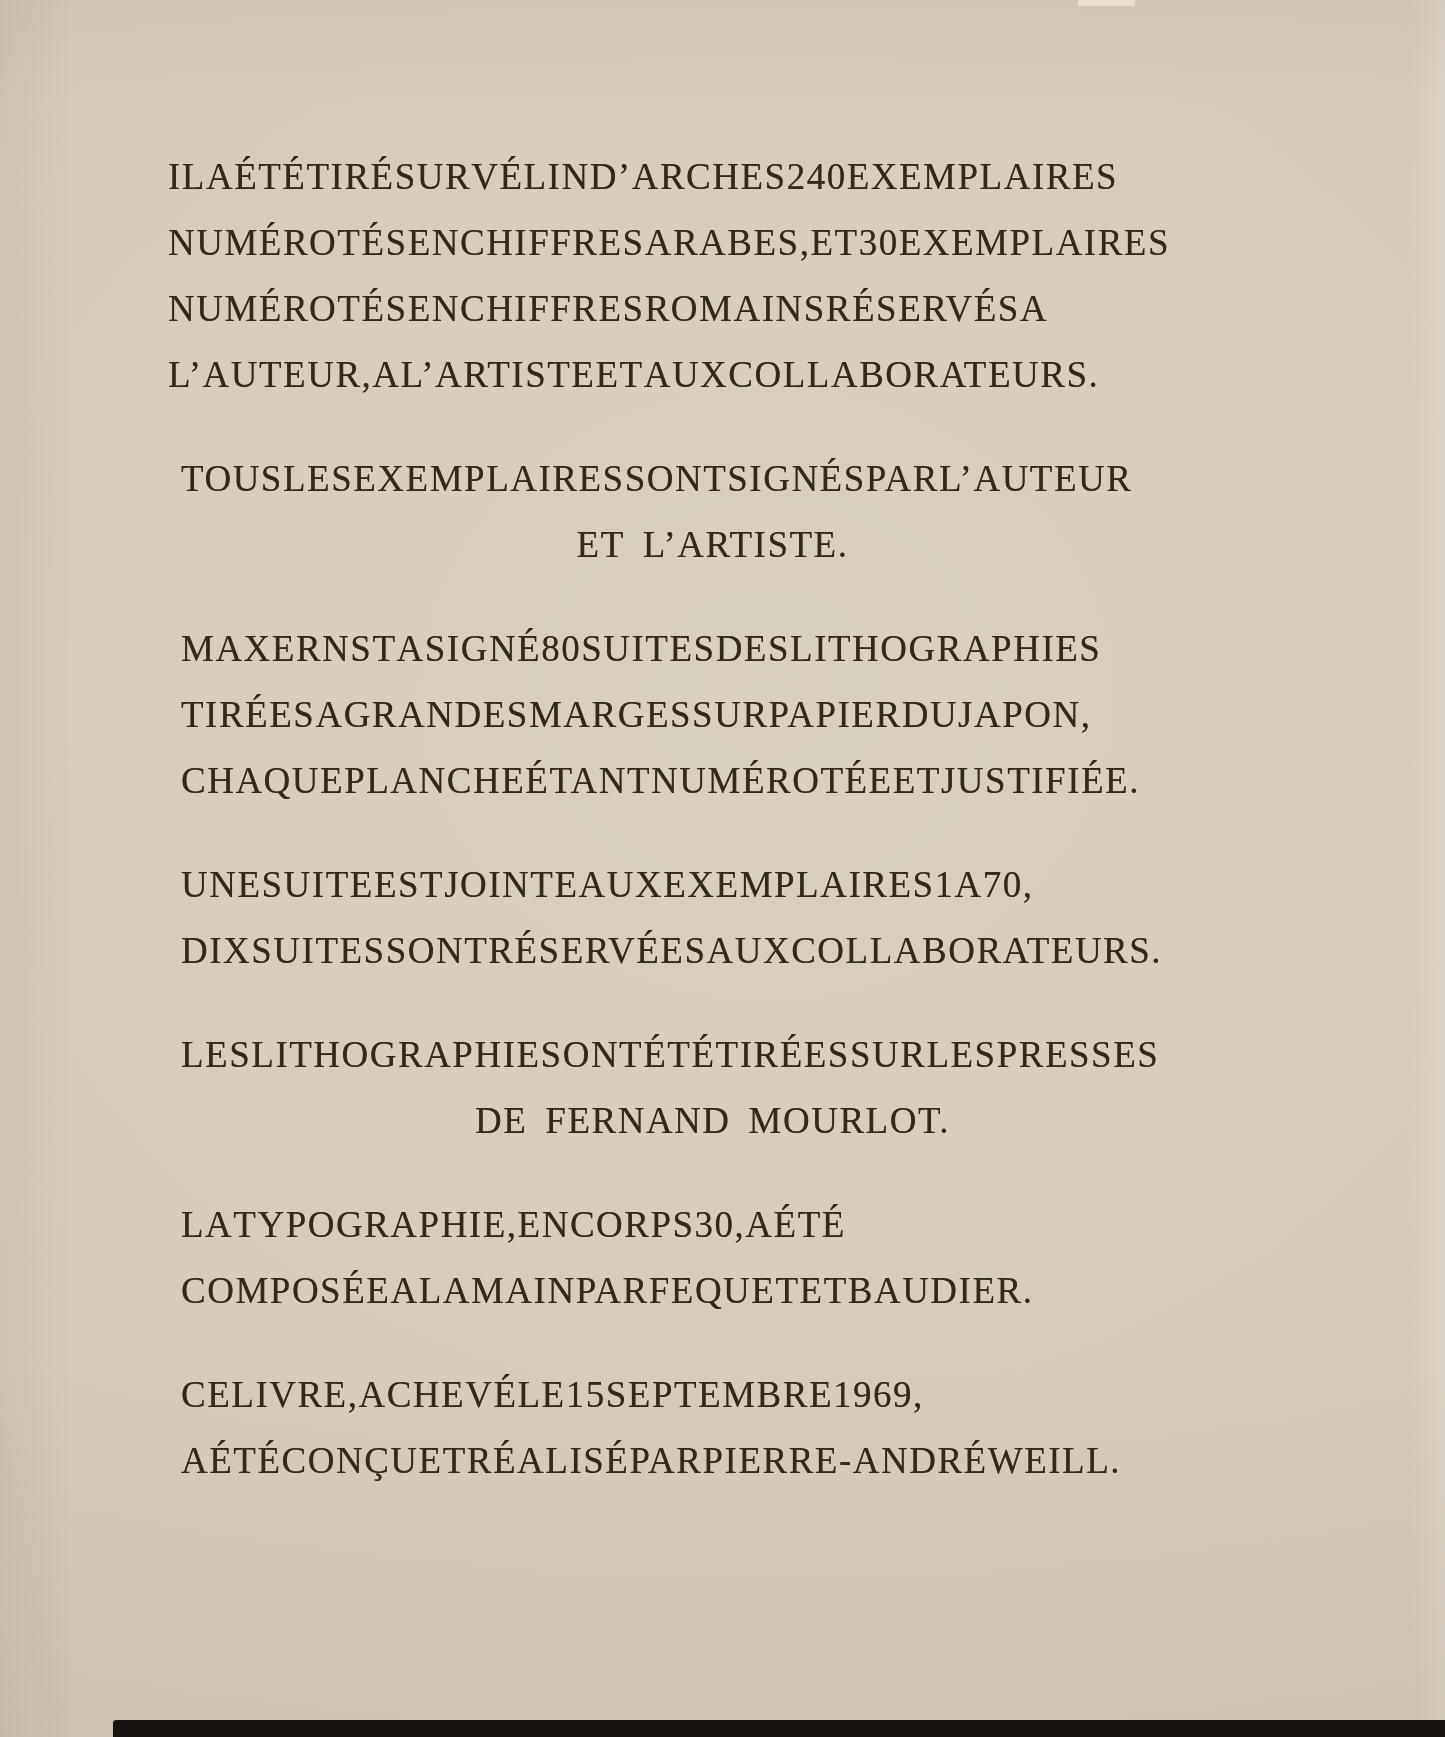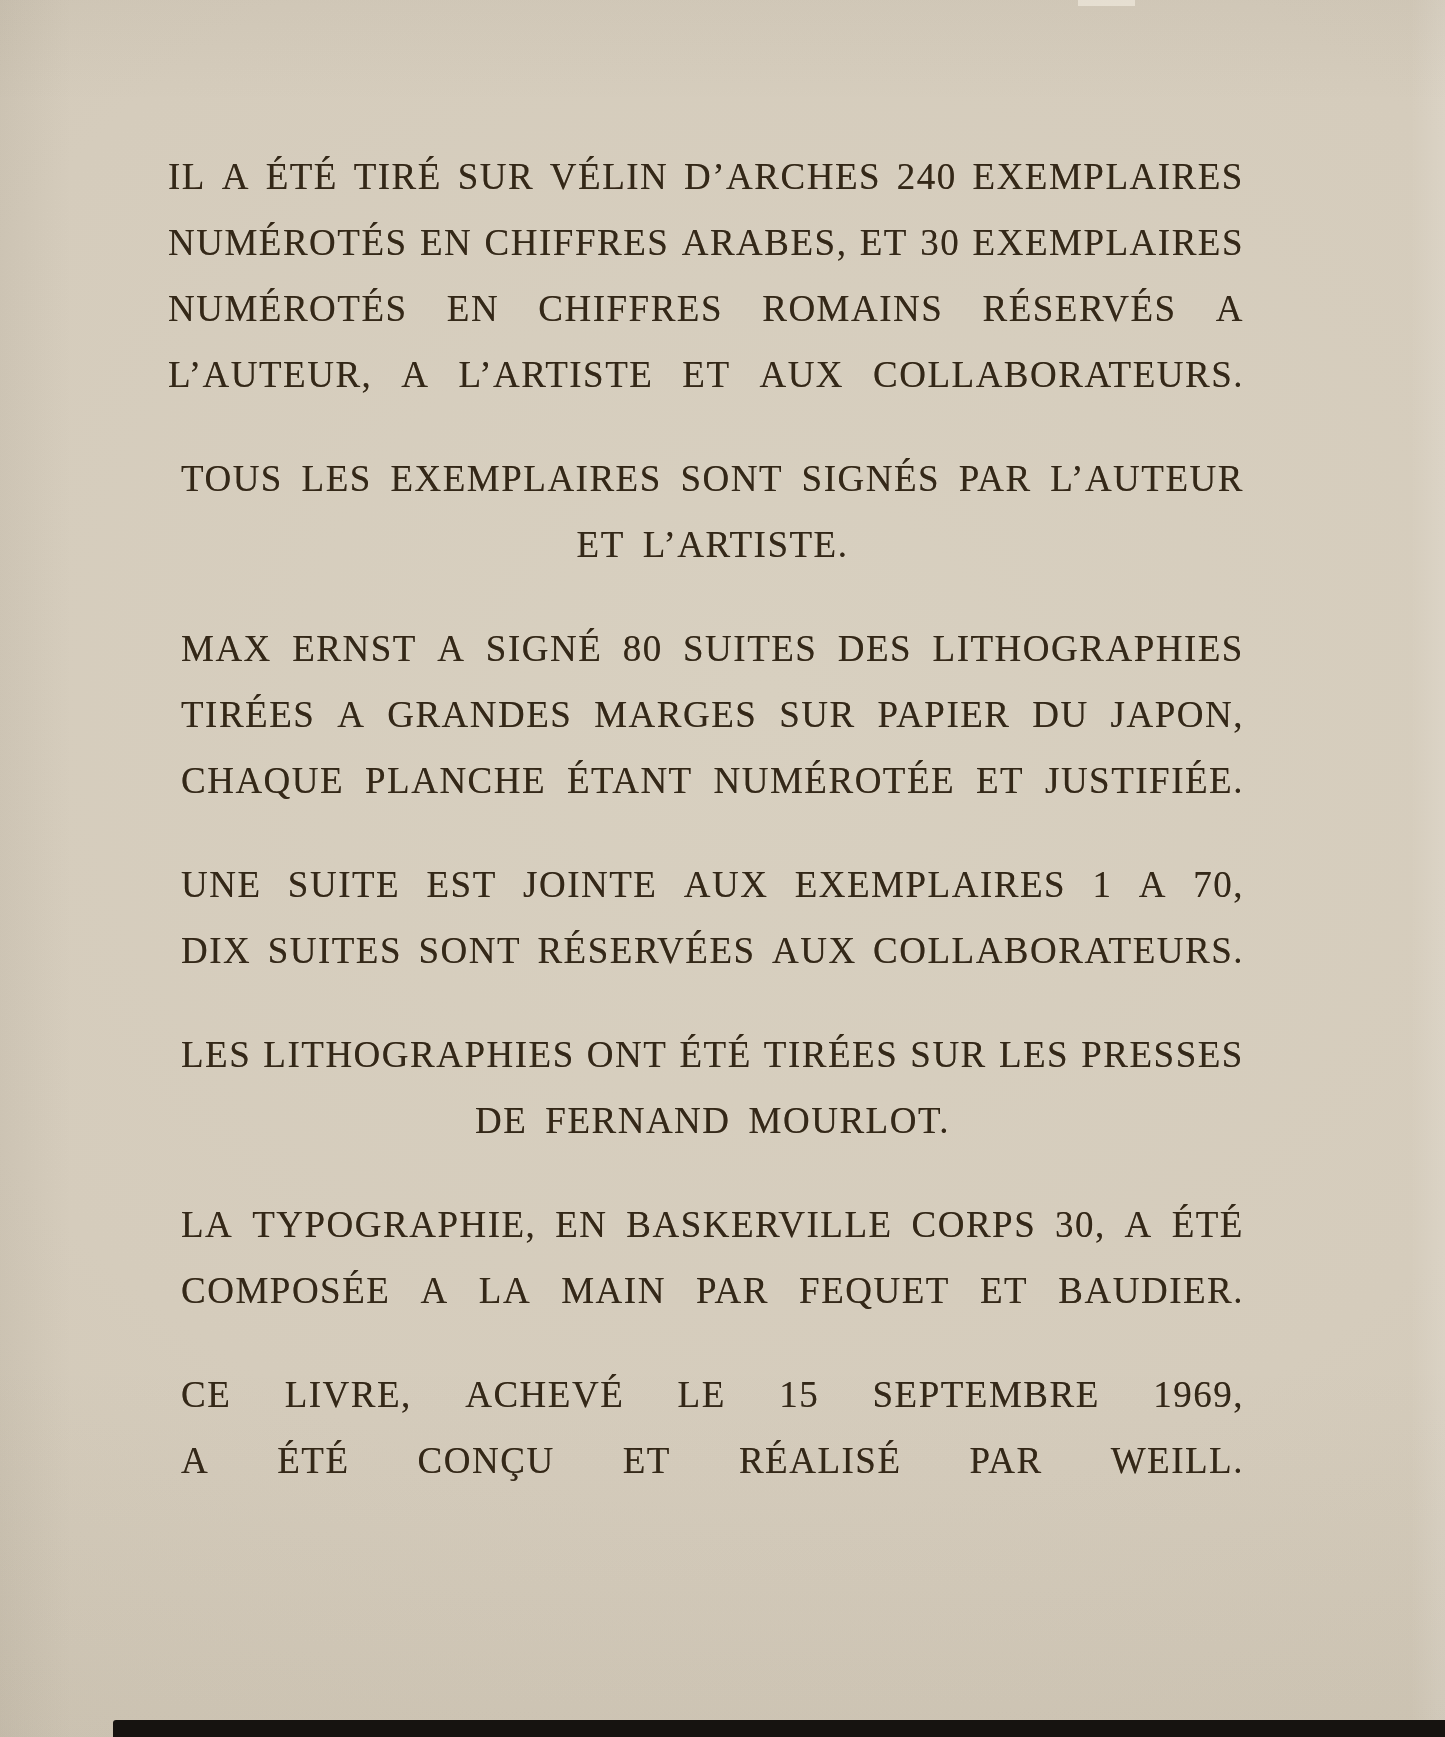--- a/index.html
+++ b/index.html
@@ -30,21 +30,21 @@
   }
   .paragraph { margin: 0; }
   .paragraph + .paragraph { margin-top: 38px; margin-left: 13px; }
   .line {
     display: flex;
     flex-wrap: nowrap;
     align-items: center;
     height: 66px;
     white-space: nowrap;
   }
-  .line.justify { justify-content: space-between; }
+  .line.justify { }
   .line.center  { justify-content: center; gap: 18px; }
   .word { flex: 0 0 auto; }
   .scan-bar {
     position: absolute;
     left: 113px;
     right: 0;
     bottom: 0;
     height: 17px;
     background: var(--bar, #161310);
     border-top-left-radius: 3px;
@@ -182,21 +182,20 @@
           <span class="word">DE</span>
           <span class="word">FERNAND</span>
           <span class="word">MOURLOT.</span>
         </div>
       </div>
       <div class="paragraph">
         <div class="line justify">
           <span class="word">LA</span>
           <span class="word">TYPOGRAPHIE,</span>
           <span class="word">EN</span>
-          <span class="word">BASKERVILLE</span>
           <span class="word">CORPS</span>
           <span class="word">30,</span>
           <span class="word">A</span>
           <span class="word">ÉTÉ</span>
         </div>
         <div class="line justify">
           <span class="word">COMPOSÉE</span>
           <span class="word">A</span>
           <span class="word">LA</span>
           <span class="word">MAIN</span>
@@ -216,19 +215,20 @@
           <span class="word">SEPTEMBRE</span>
           <span class="word">1969,</span>
         </div>
         <div class="line justify">
           <span class="word">A</span>
           <span class="word">ÉTÉ</span>
           <span class="word">CONÇU</span>
           <span class="word">ET</span>
           <span class="word">RÉALISÉ</span>
           <span class="word">PAR</span>
+          <span class="word">PIERRE-ANDRÉ</span>
           <span class="word">WEILL.</span>
         </div>
       </div>
     </div>
   <div class="scan-notch"></div>
   <div class="scan-bar"></div>
 </div>
 
 </body></html>

